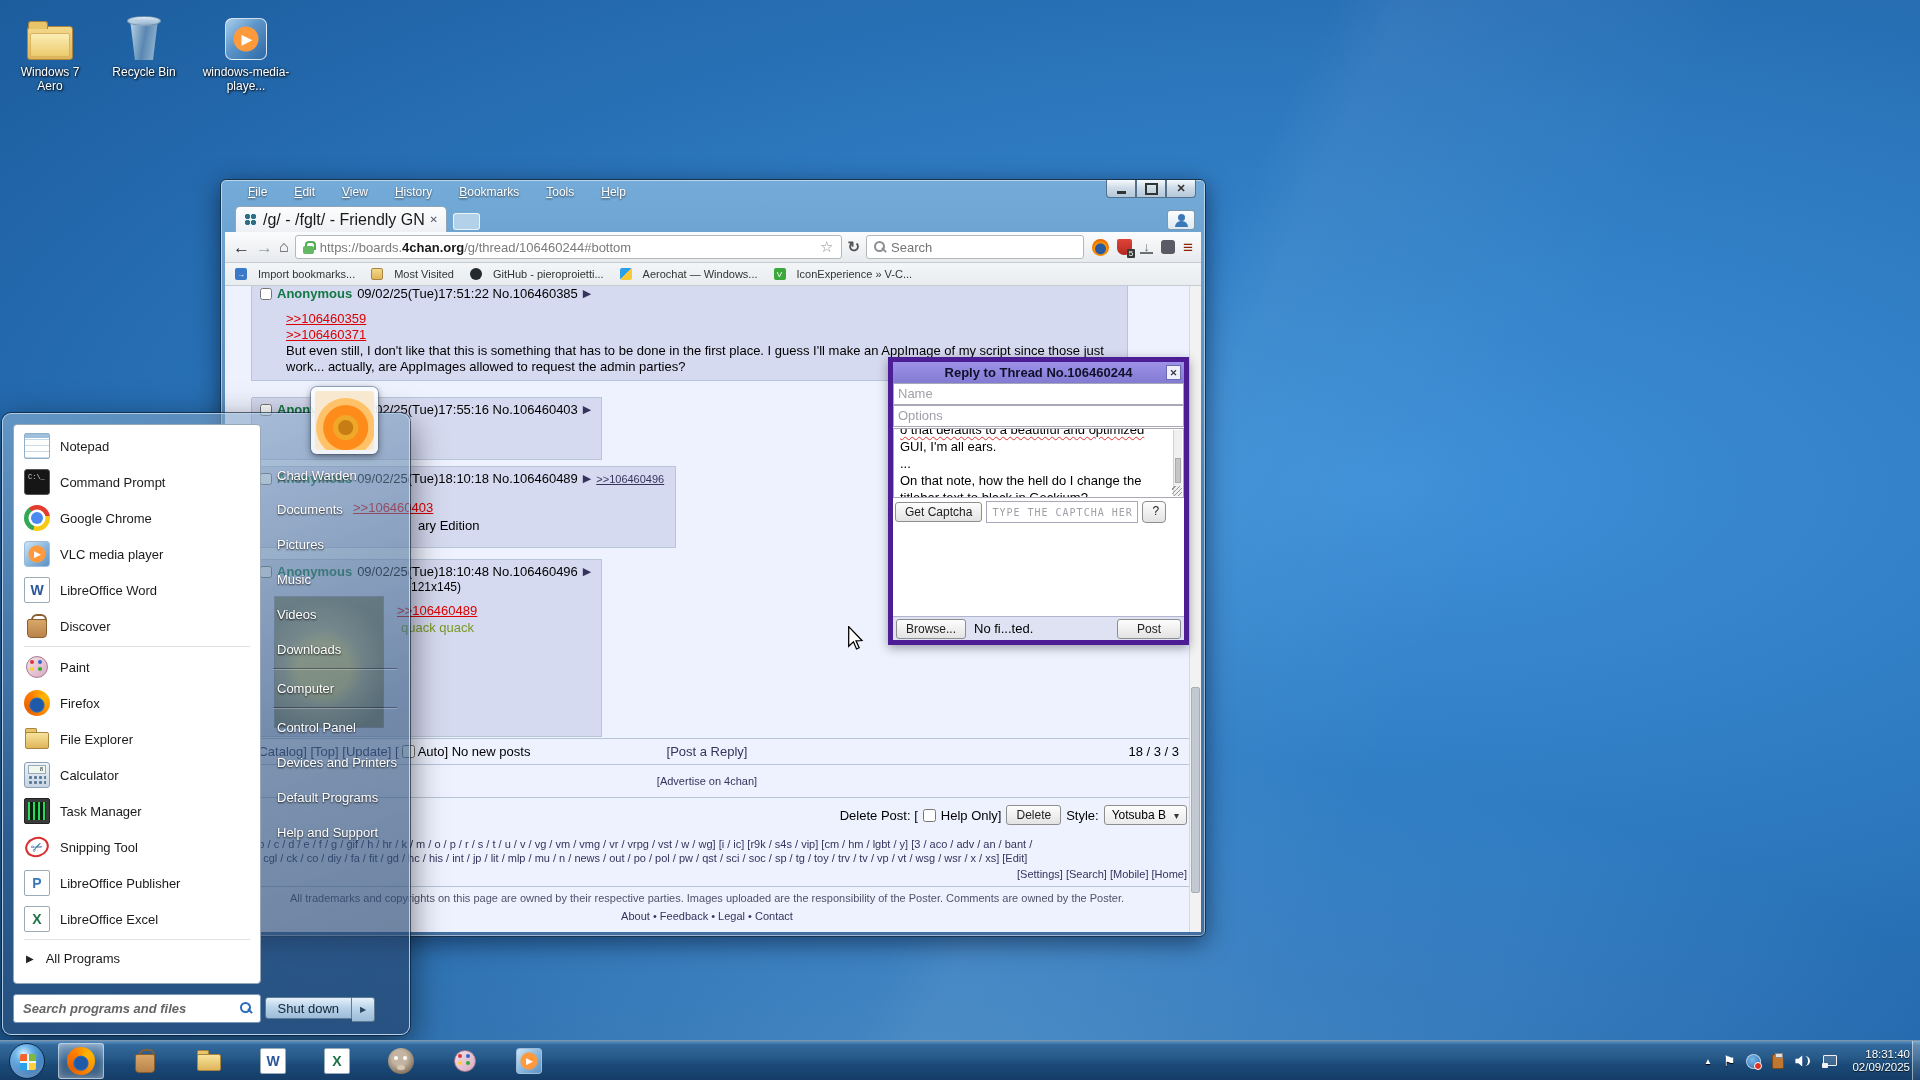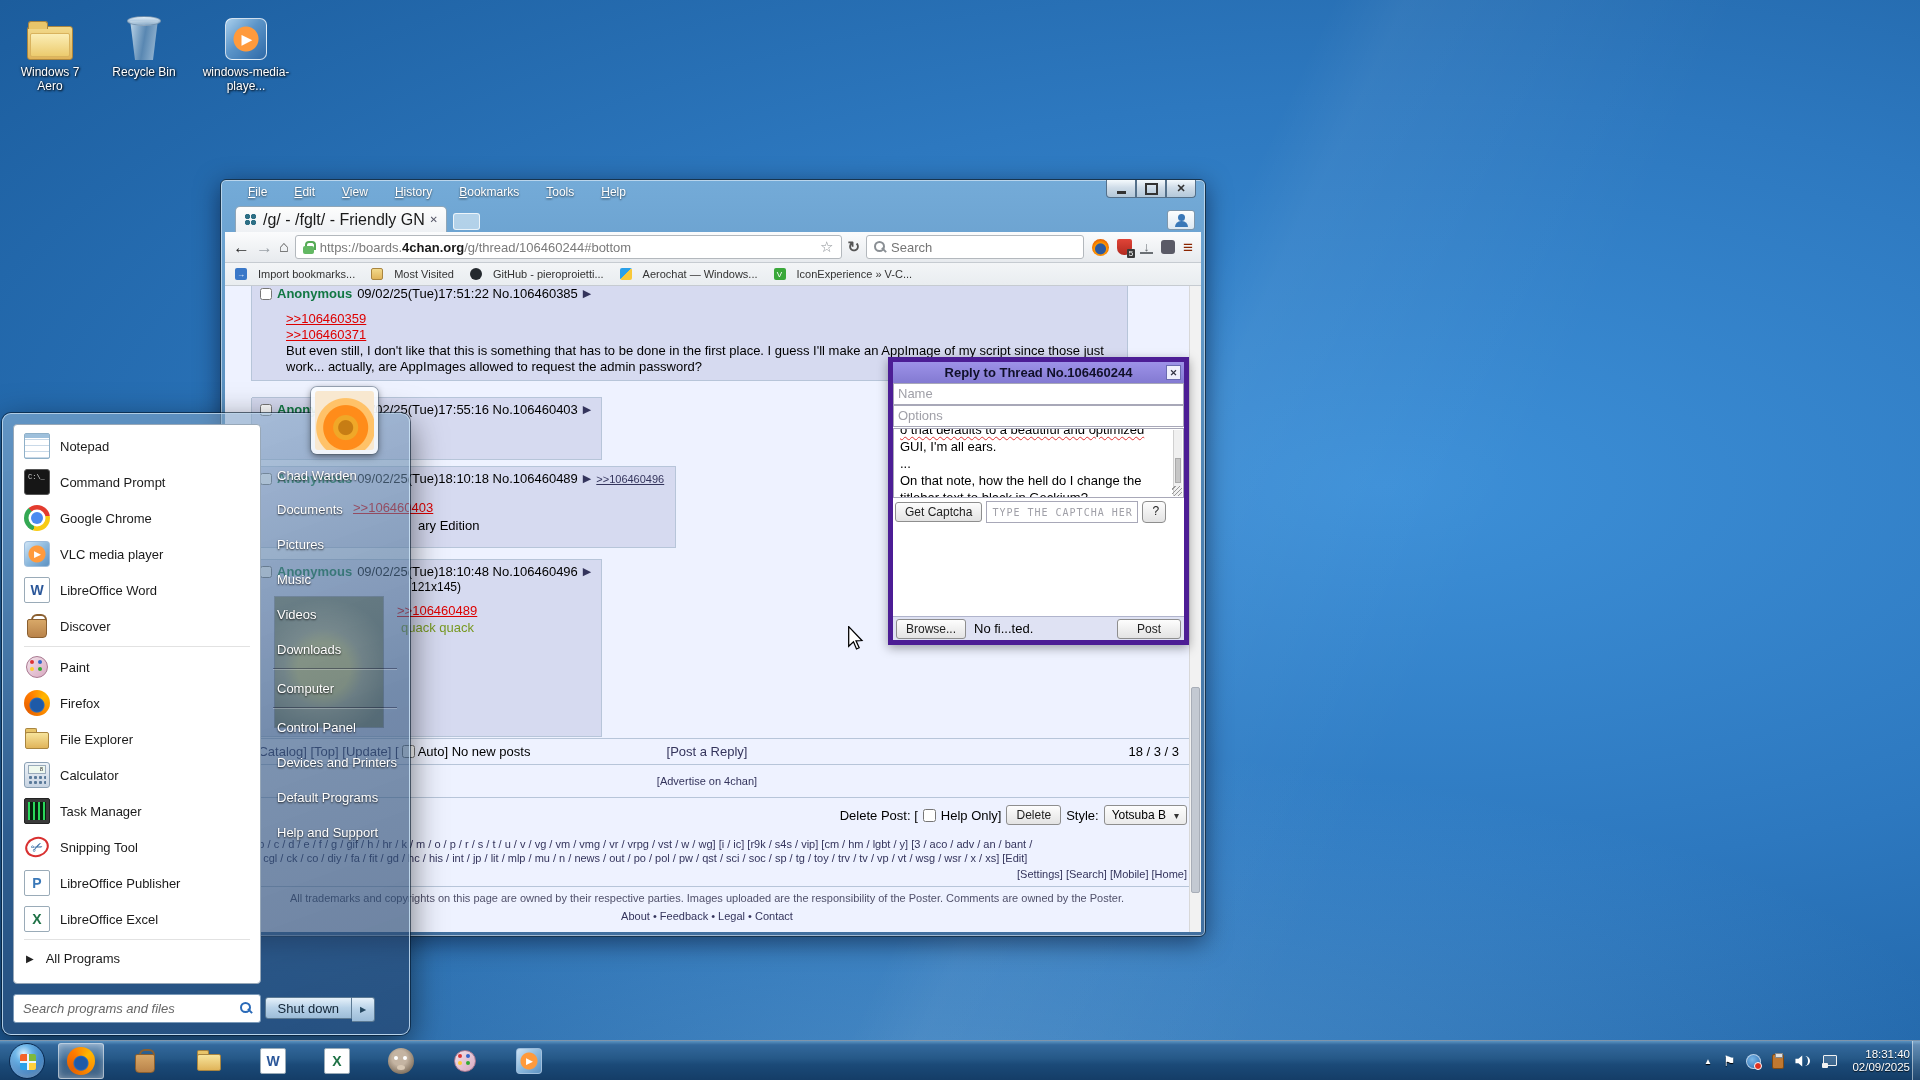--- a/index.html
+++ b/index.html
@@ -175,21 +175,21 @@
     background:linear-gradient(160deg, rgba(150,185,215,.55), rgba(55,90,130,.62) 55%, rgba(35,65,105,.66));
     border:1px solid rgba(200,225,245,.85); box-shadow:0 0 0 1px rgba(0,20,40,.6), 0 10px 34px rgba(0,0,0,.55); }
   .sm-left { position:absolute; left:10px; top:10px; width:248px; height:560px; background:#fff; border:1px solid #98a8b8; border-radius:4px; padding:3px 2px; }
   .sm-item { height:36px; display:flex; align-items:center; gap:10px; padding:0 8px; border-radius:3px; cursor:default; }
   .sm-label { font-size:13px; color:#1a1a1a; }
   .sm-sep { height:1px; background:#e2e2e2; margin:2px 8px; }
   .sm-allprog { height:32px; display:flex; align-items:center; gap:12px; padding:0 10px; }
   .sm-allprog::before { content:"▶"; font-size:10px; color:#222; }
   .sm-search { position:absolute; left:10px; bottom:11px; width:248px; height:29px; }
   .sm-search input { width:100%; height:100%; border:1px solid #7a99b8; border-radius:3px; padding:0 28px 0 9px;
-    font-size:13px; font-style:italic; font-family:"Liberation Sans",sans-serif; color:#444; }
+    font-size:13px; font-style:italic; font-family:"Liberation Sans",sans-serif; color:#444;font-weight:bold; }
   .sm-search input::placeholder { color:#666; font-style:italic; }
   .sm-search .mag { position:absolute; right:9px; top:8px; }
   .sm-search .mag::before { border-color:#2a6ab8; } .sm-search .mag::after { background:#2a6ab8; }
   .sm-right { position:absolute; left:258px; top:0; right:0; bottom:0; padding-top:44px; }
   .sm-avatar { position:absolute; left:50px; top:-27px; width:67px; height:67px; border-radius:6px;
     background:rgba(250,252,255,.9); box-shadow:0 2px 7px rgba(0,0,0,.5), 0 0 0 1px rgba(120,140,160,.6); padding:4px; }
   .sm-flower { width:100%; height:100%; border-radius:3px;
     background:radial-gradient(circle at 52% 62%, #c77d14 0 7px, #f0a828 8px 12px, #ff8c1a 13px 22px, #ffc268 23px 29px, #f8e8d0 30px); }
   .sm-r-item { height:35px; display:flex; align-items:center; padding-left:16px; font-size:13px; color:#fff;
     text-shadow:0 1px 2px rgba(0,0,0,.85); cursor:default; }
@@ -389,21 +389,21 @@
       <div class="phead">
         <input type="checkbox" style="">
         <span class="pname">Anonymous</span>
         <span class="pmeta">09/02/25(Tue)17:51:22 No.106460385</span>
         <span class="parrow">▶</span>
       </div>
       <div class="pbody">
         <div><span class="quotelink">&gt;&gt;106460359</span></div>
         <div><span class="quotelink">&gt;&gt;106460371</span></div>
         <div>But even still, I don't like that this is something that has to be done in the first place. I guess I'll make an AppImage of my script since those just</div>
-        <div>work... actually, are AppImages allowed to request the admin password?</div>
+        <div>work... actually, are AppImages allowed to request the admin parties?</div>
       </div>
     </div>
 
     <div class="post" style="left:27px; top:112px; width:350px; height:62px;">
       <div class="phead">
         <input type="checkbox" style="">
         <span class="pname">Anonymous</span>
         <span class="pmeta">09/02/25(Tue)17:55:16 No.106460403</span>
         <span class="parrow">▶</span>
       </div>

